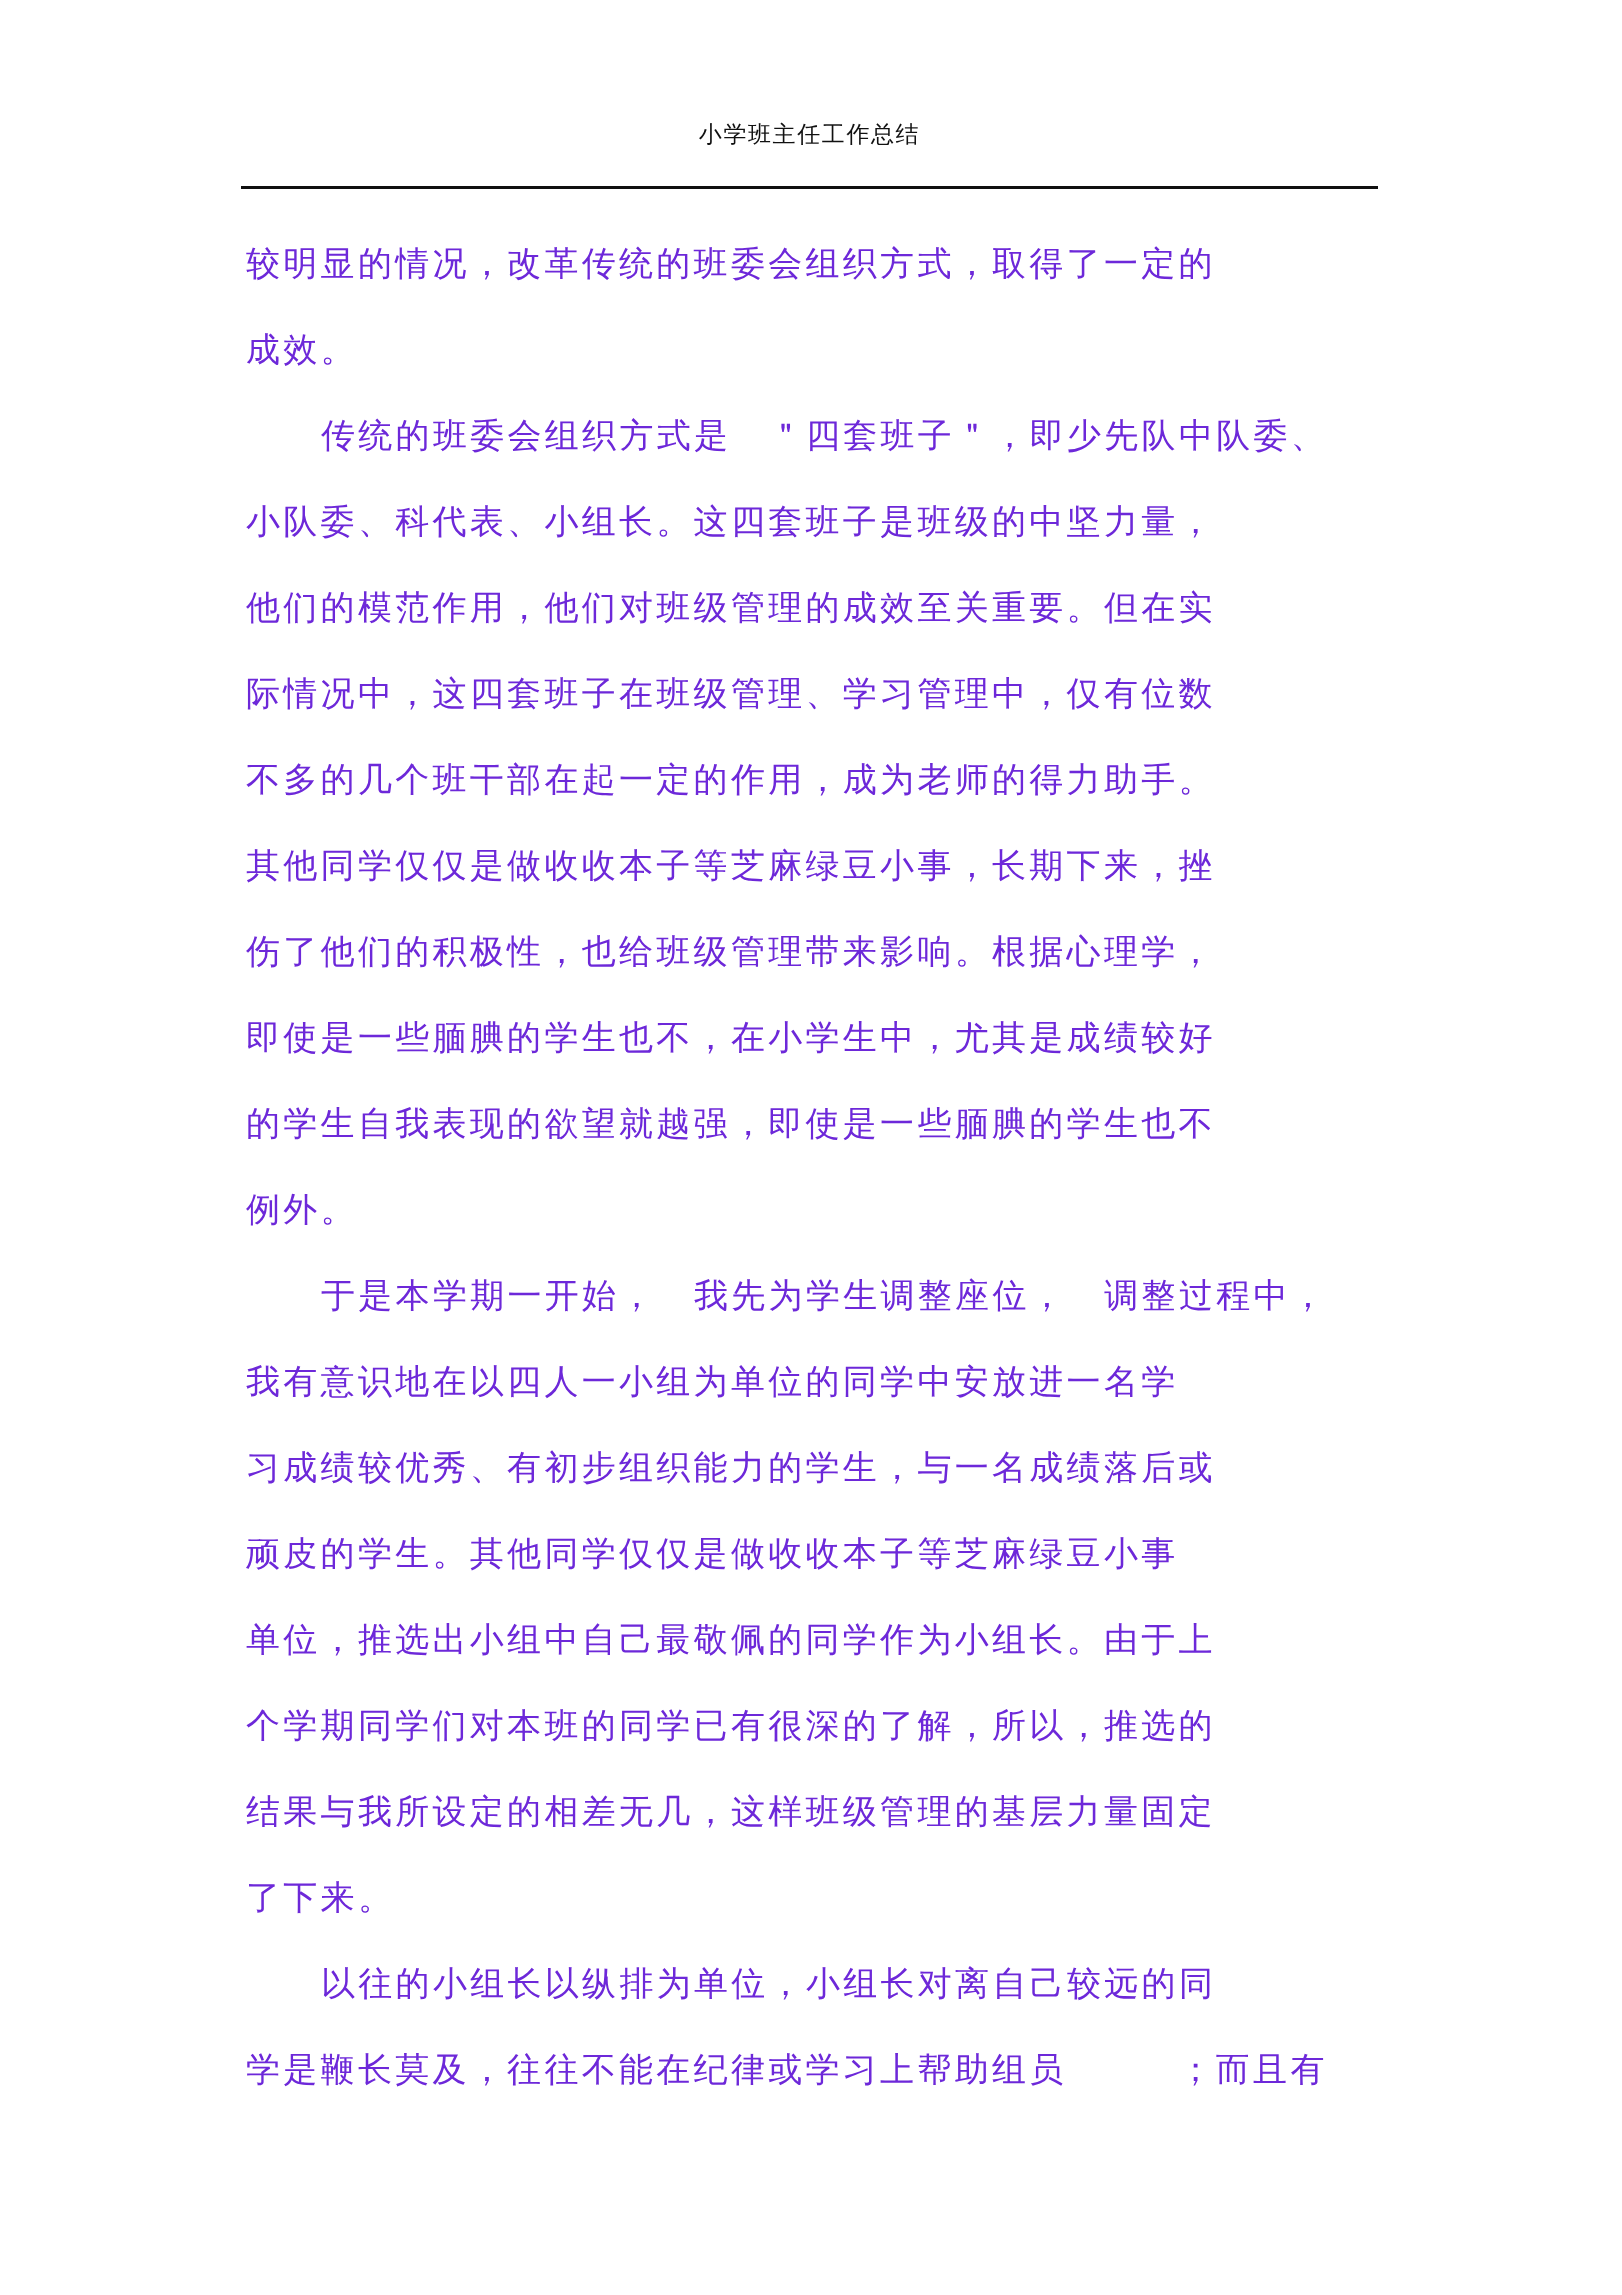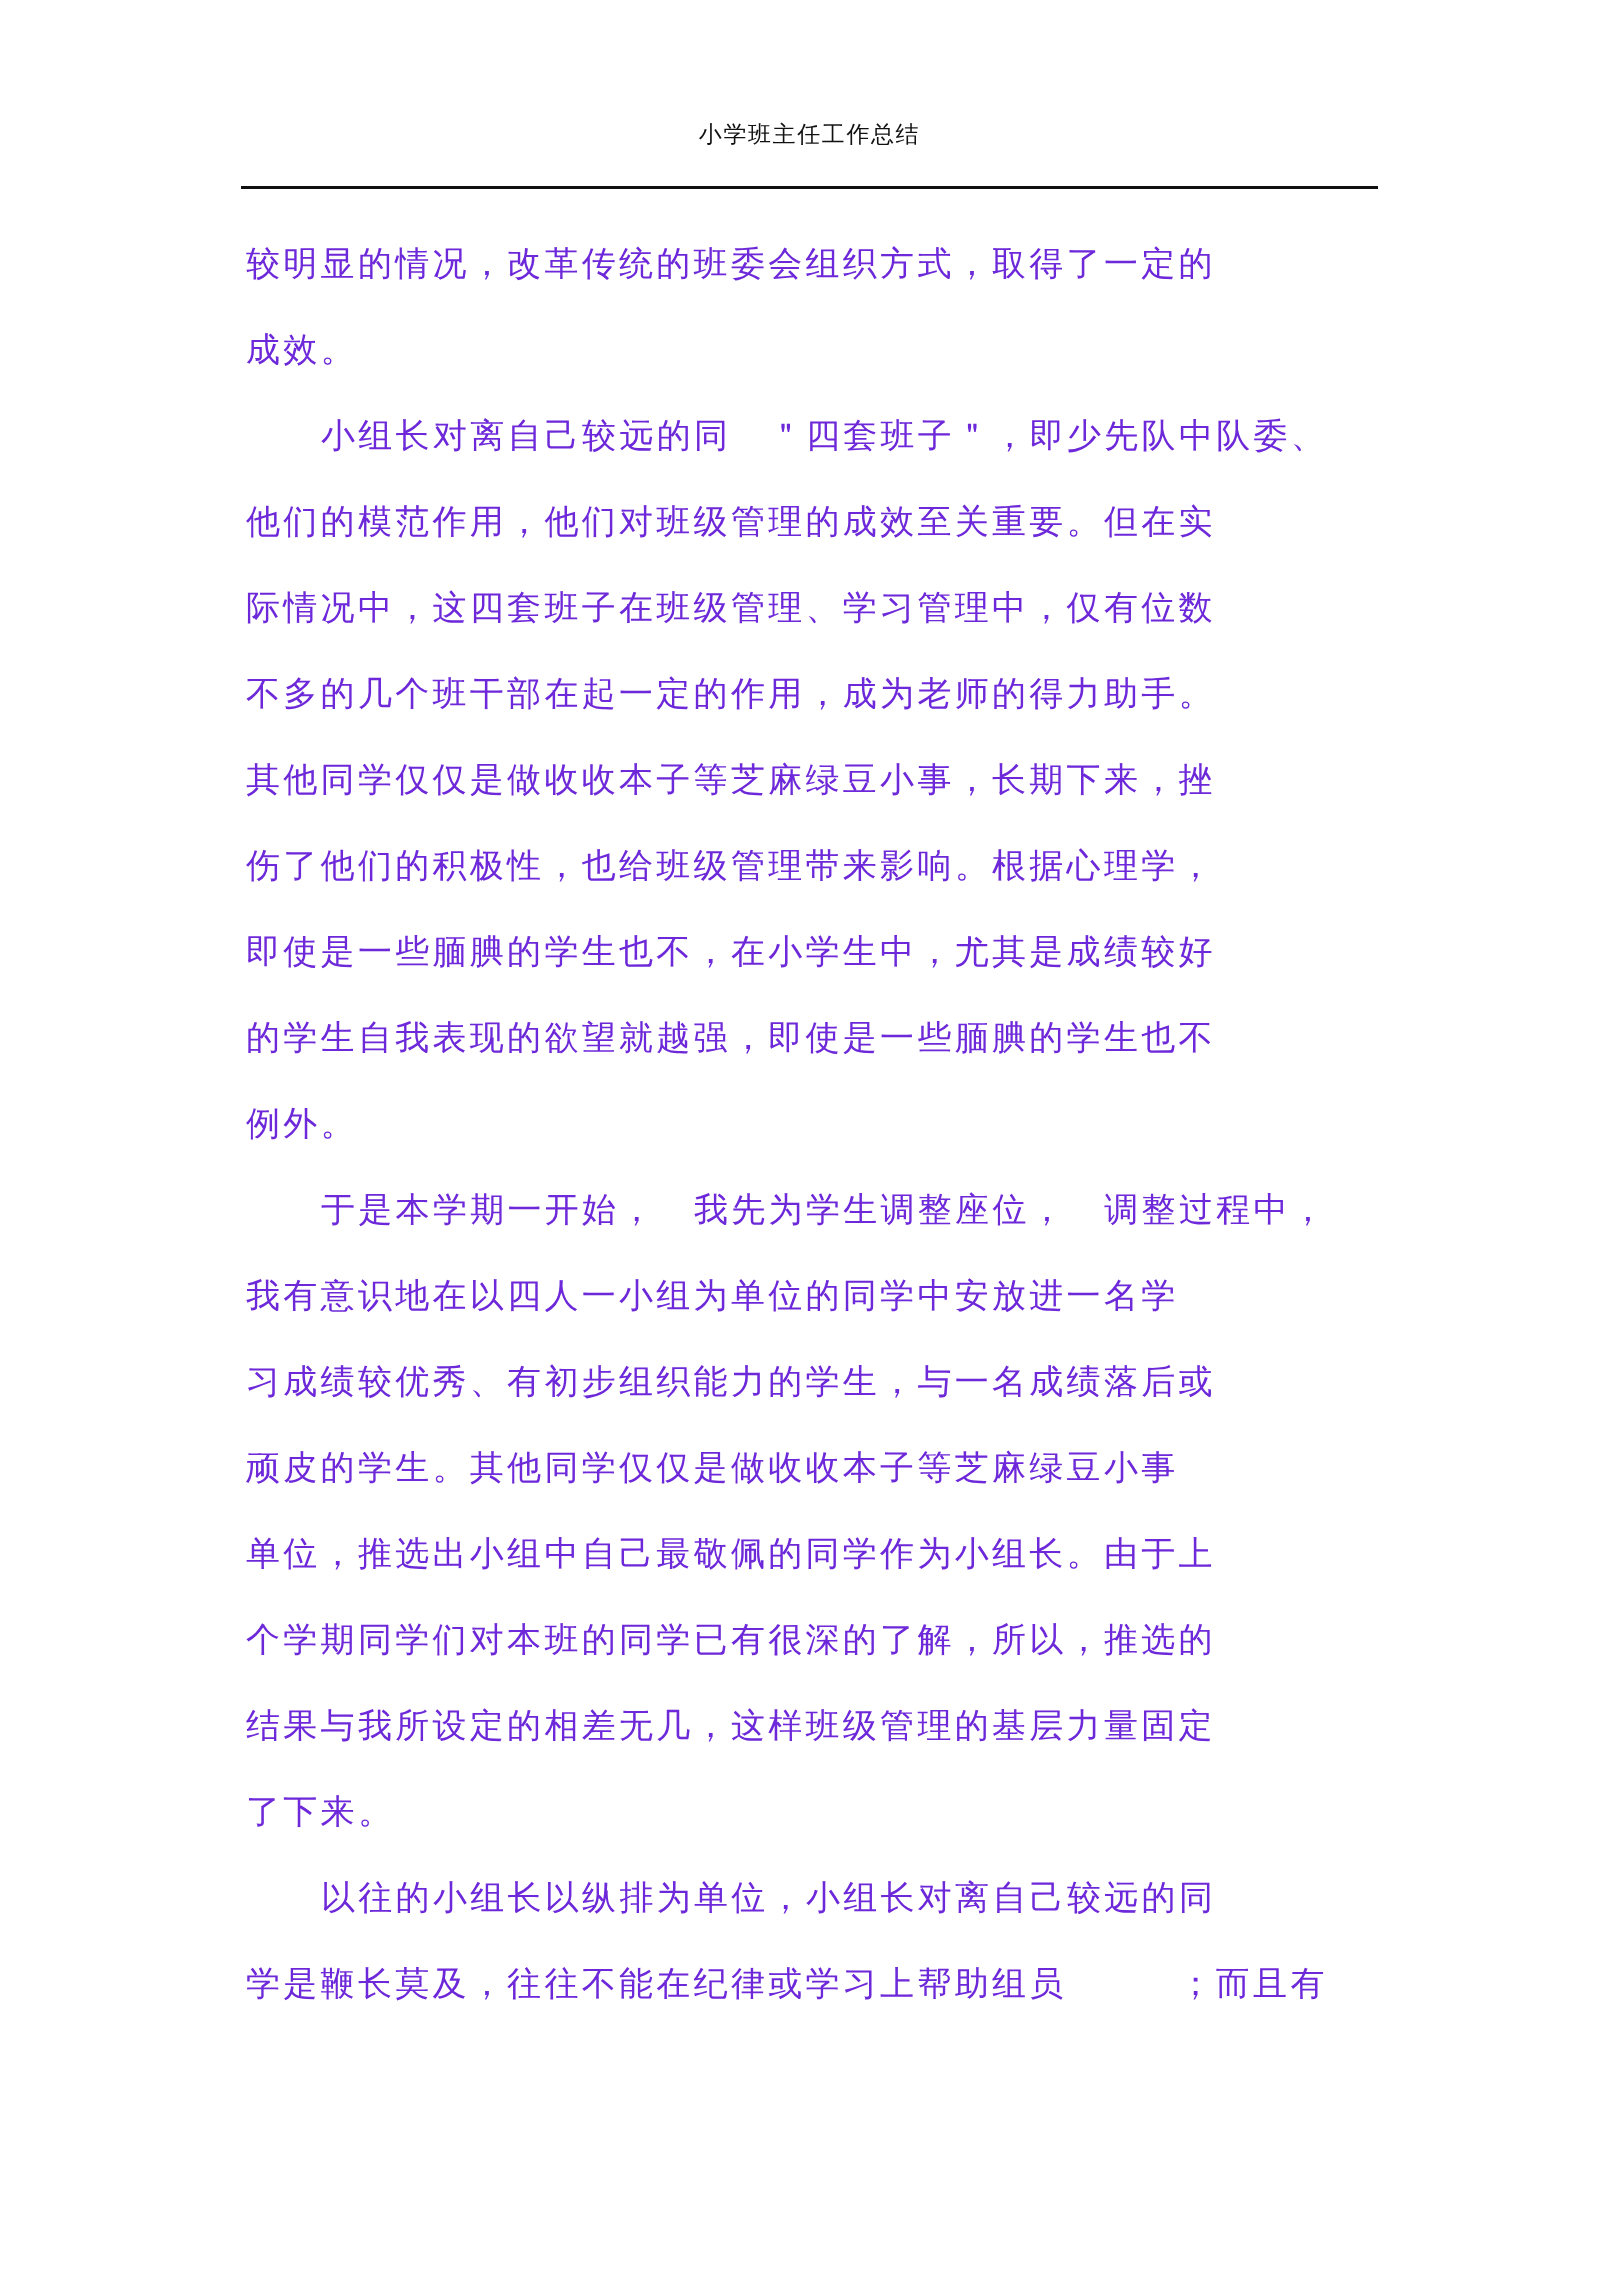--- a/index.html
+++ b/index.html
@@ -58,21 +58,22 @@
 <body>
 
 <div class="page">
   <div class="doc-header">
     <div class="doc-header-title">小学班主任工作总结</div>
   </div>
 
   <div class="doc-body">
     <div class="text-line">较明显的情况，改革传统的班委会组织方式，取得了一定的</div>
     <div class="text-line">成效。</div>
-    <div class="text-line indent">小组长对离自己较远的同　＂四套班子＂，即少先队中队委、</div>
+    <div class="text-line indent">传统的班委会组织方式是　＂四套班子＂，即少先队中队委、</div>
+    <div class="text-line">小队委、科代表、小组长。这四套班子是班级的中坚力量，</div>
     <div class="text-line">他们的模范作用，他们对班级管理的成效至关重要。但在实</div>
     <div class="text-line">际情况中，这四套班子在班级管理、学习管理中，仅有位数</div>
     <div class="text-line">不多的几个班干部在起一定的作用，成为老师的得力助手。</div>
     <div class="text-line">其他同学仅仅是做收收本子等芝麻绿豆小事，长期下来，挫</div>
     <div class="text-line">伤了他们的积极性，也给班级管理带来影响。根据心理学，</div>
     <div class="text-line">即使是一些腼腆的学生也不，在小学生中，尤其是成绩较好</div>
     <div class="text-line">的学生自我表现的欲望就越强，即使是一些腼腆的学生也不</div>
     <div class="text-line">例外。</div>
     <div class="text-line indent">于是本学期一开始，　我先为学生调整座位，　调整过程中，</div>
     <div class="text-line">我有意识地在以四人一小组为单位的同学中安放进一名学</div>

